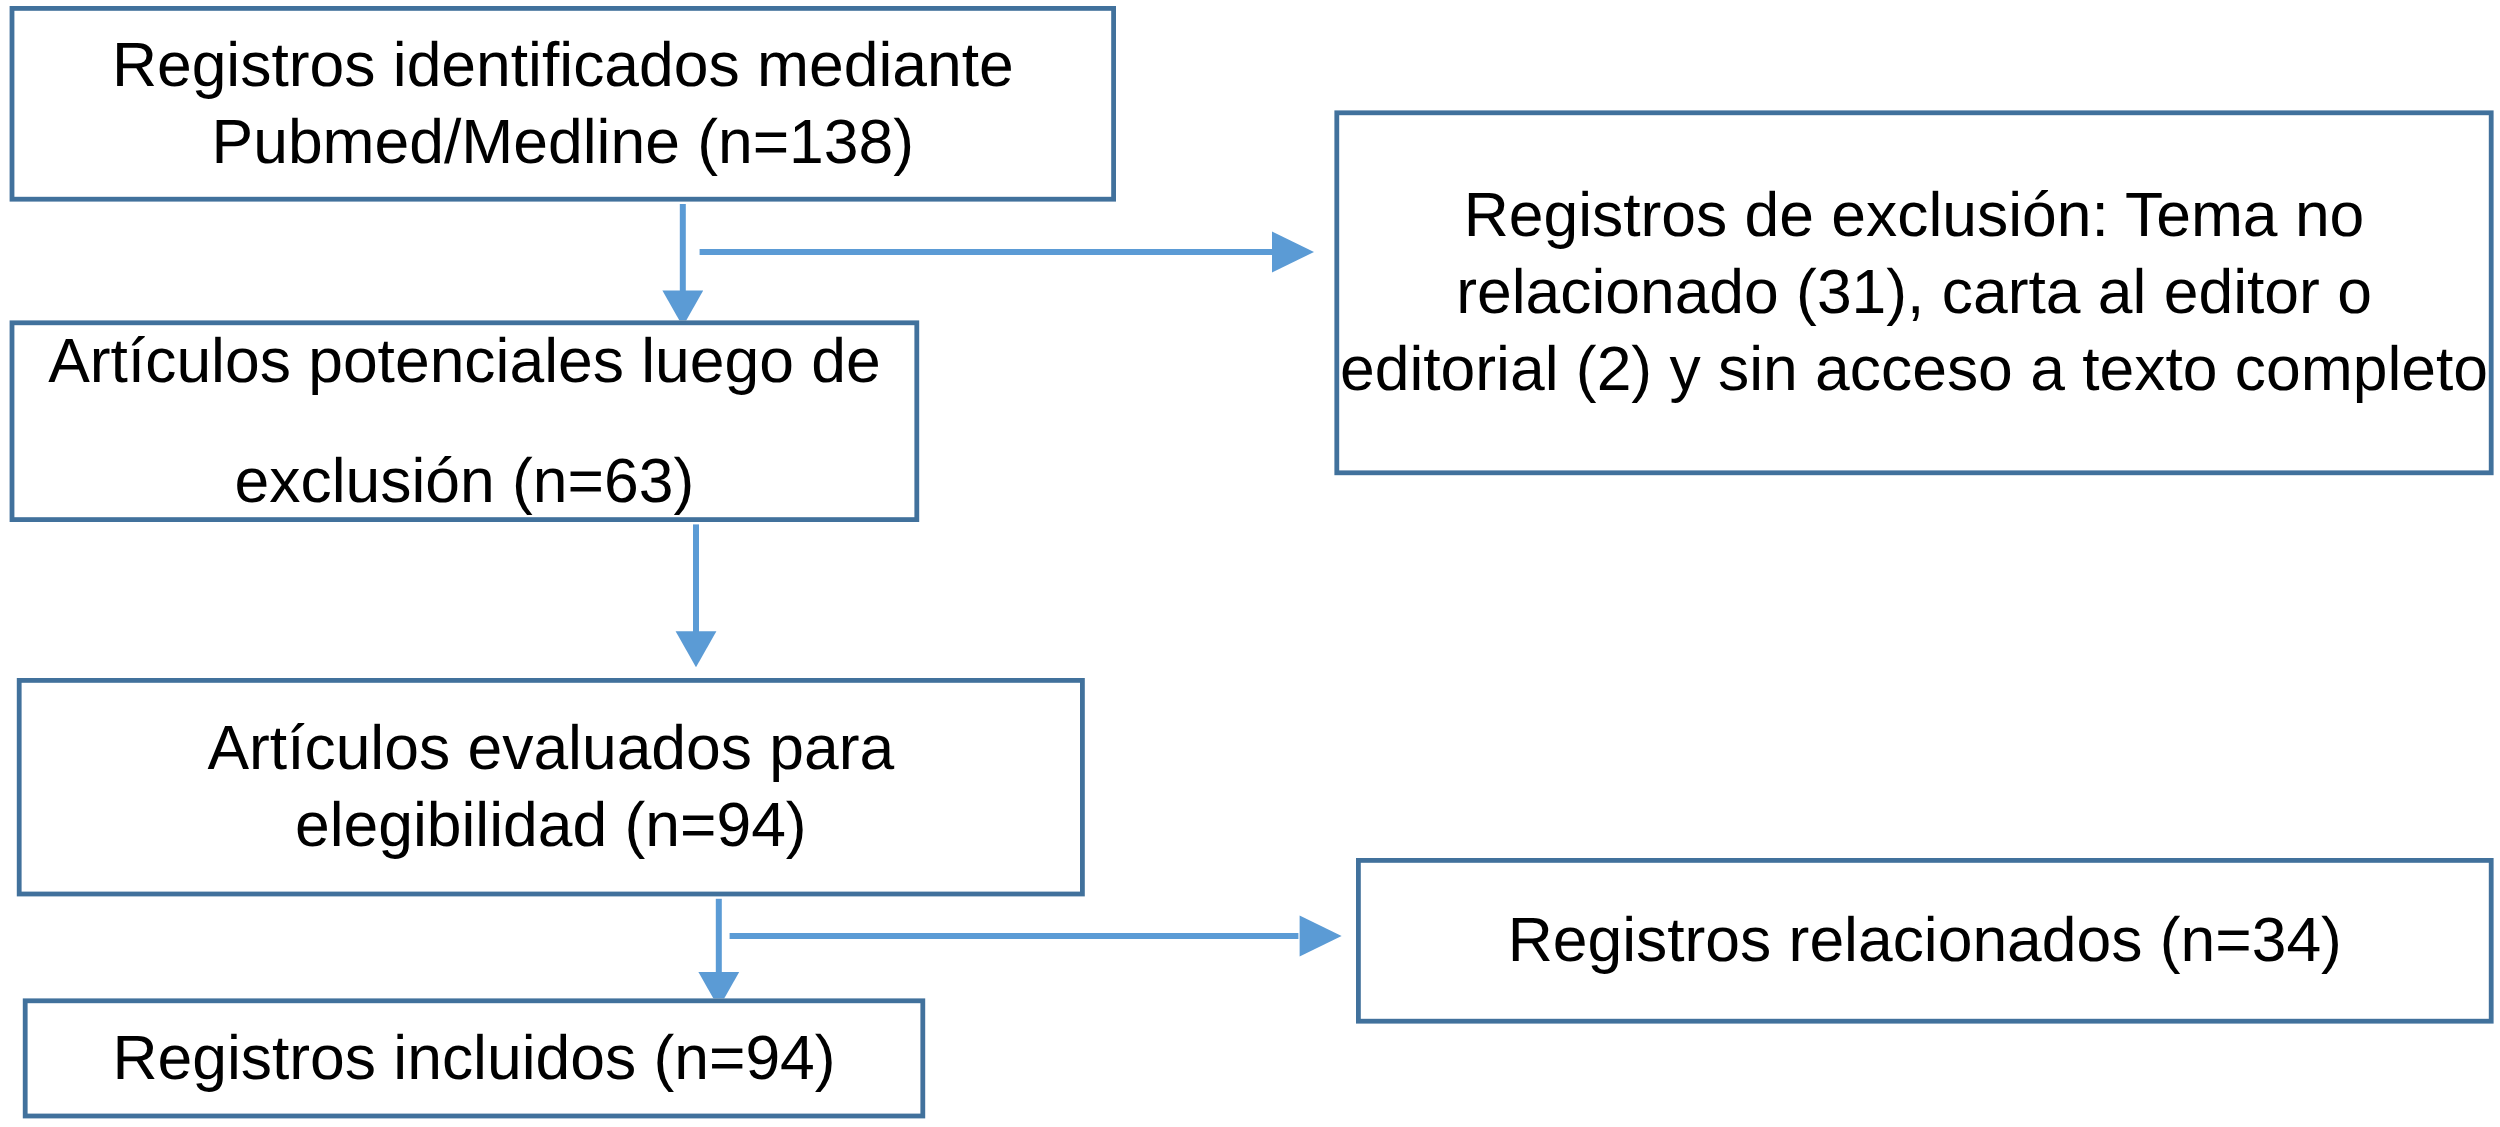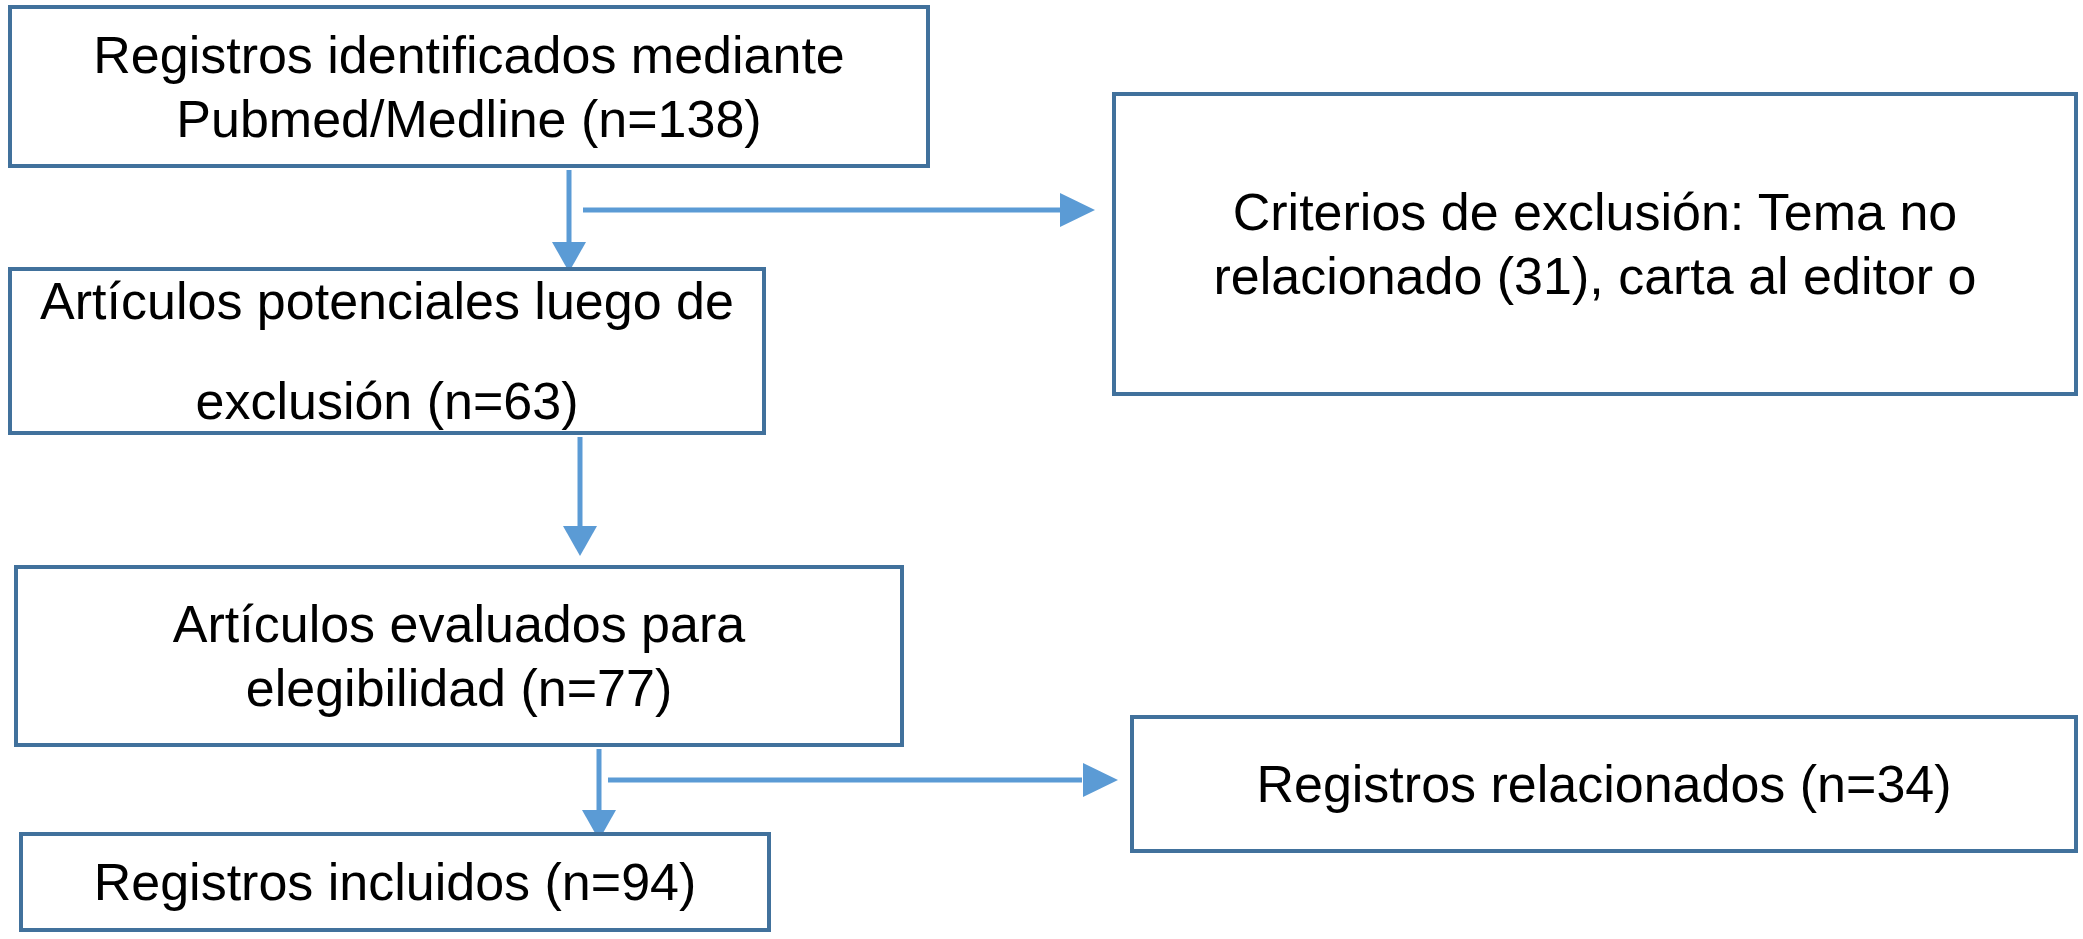--- a/index.html
+++ b/index.html
@@ -73,32 +73,33 @@
       <polygon points="1118,780 1083,763 1083,797" fill="#5B9BD5"></polygon>
     </g>
   </svg>
 
   <div class="flow-box" id="box-identificados">
     <div class="line">Registros identificados mediante</div>
     <div class="line">Pubmed/Medline (n=138)</div>
   </div>
 
   <div class="flow-box" id="box-criterios">
-    <div class="line">Criterios de exclusión: Tema no</div>
+    <div class="line">Registros de exclusión: Tema no</div>
     <div class="line">relacionado (31), carta al editor o</div>
+    <div class="line">editorial (2) y sin acceso a texto completo</div>
   </div>
 
   <div class="flow-box" id="box-potenciales">
     <div class="line">Artículos potenciales luego de</div>
     <div class="line">exclusión (n=63)</div>
   </div>
 
   <div class="flow-box" id="box-evaluados">
     <div class="line">Artículos evaluados para</div>
-    <div class="line">elegibilidad (n=77)</div>
+    <div class="line">elegibilidad (n=94)</div>
   </div>
 
   <div class="flow-box" id="box-incluidos">
     <div class="line">Registros incluidos (n=94)</div>
   </div>
 
   <div class="flow-box" id="box-relacionados">
     <div class="line">Registros relacionados (n=34)</div>
   </div>
 

